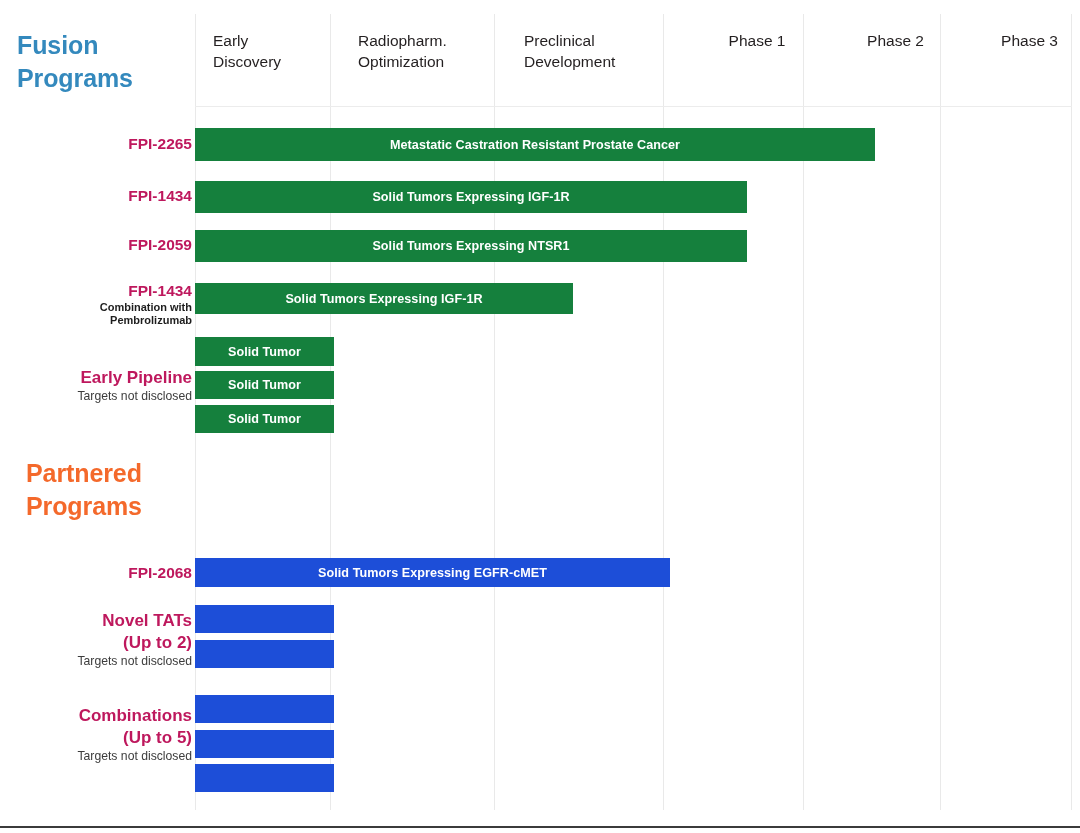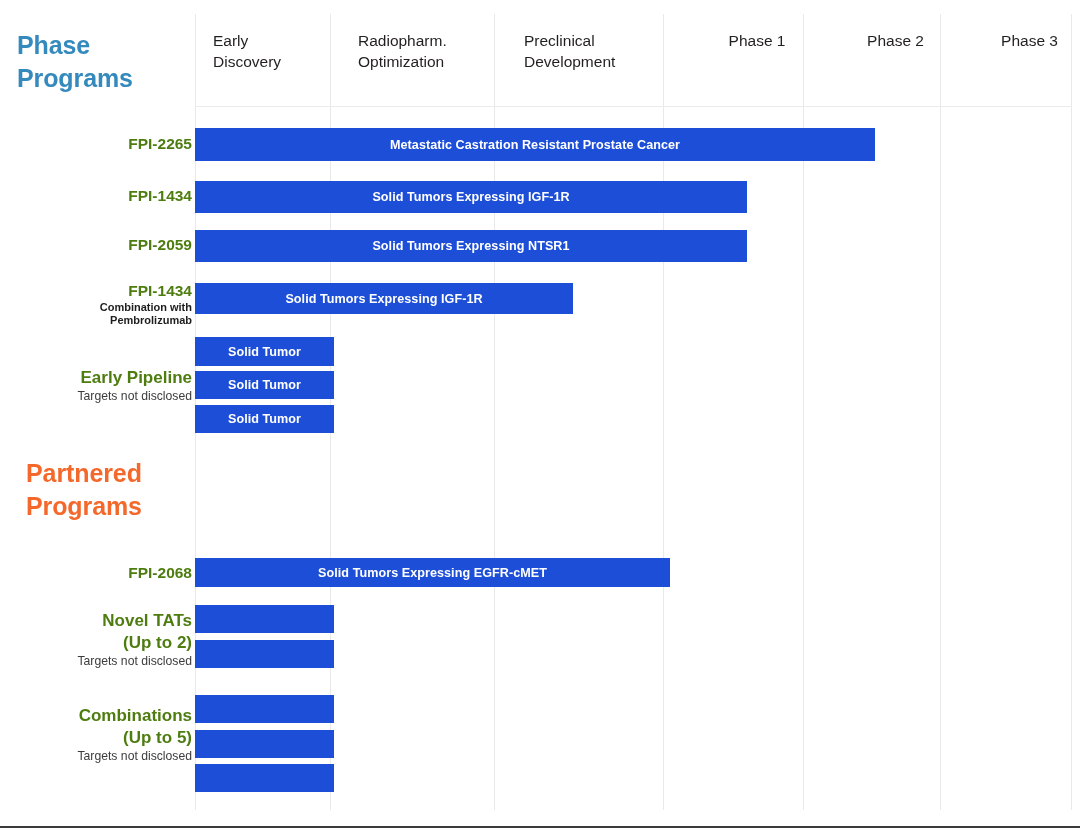--- a/index.html
+++ b/index.html
@@ -93,21 +93,21 @@
     position: absolute;
     right: 888px;            
     text-align: right;
     width: 180px;
   }
   .row-label .primary {
     display: block;
     font-size: 15.5px;
     font-weight: 700;
     line-height: 1.28;
-    color: #4d7c0f;
+    color: #be185d;
     white-space: pre-line;
   }
   .row-label .secondary {
     display: block;
     font-size: 11px;
     font-weight: 700;
     line-height: 1.22;
     color: #1d1d1d;
     white-space: pre-line;
   }
@@ -126,42 +126,42 @@
     display: flex;
     align-items: center;
     justify-content: center;
     color: #ffffff;
     font-size: 12.6px;
     font-weight: 600;
     letter-spacing: 0.05px;
     white-space: nowrap;
     overflow: hidden;
   }
-  .bar.fusion { background: #1d4ed8; }
+  .bar.fusion { background: #15803d; }
   .bar.partnered { background: #1d4ed8; }
   .bar .bar-text { pointer-events: none; }
 </style>
 </head>
 <body>
 
 <div id="pipeline-chart">
 
   <div class="grid-layer">
     <div class="col-rule" style="left:195px"></div>
     <div class="col-rule" style="left:330px"></div>
     <div class="col-rule" style="left:494px"></div>
     <div class="col-rule" style="left:663px"></div>
     <div class="col-rule" style="left:803px"></div>
     <div class="col-rule" style="left:940px"></div>
     <div class="col-rule" style="left:1071px"></div>
     <div class="header-rule"></div>
     <div class="footer-rule"></div>
   </div>
 
-  <div id="fusion-title" class="section-title">Phase
+  <div id="fusion-title" class="section-title">Fusion
 Programs</div>
 
   <div id="partnered-title" class="section-title">Partnered
 Programs</div>
 
   <div class="col-headers">
     <div class="col-head left-align" style="left:163px; width:164px;">Radiopharm.
 Optimization</div>
     <div class="col-head left-align" style="left:18px; width:135px;">Early
 Discovery</div>

